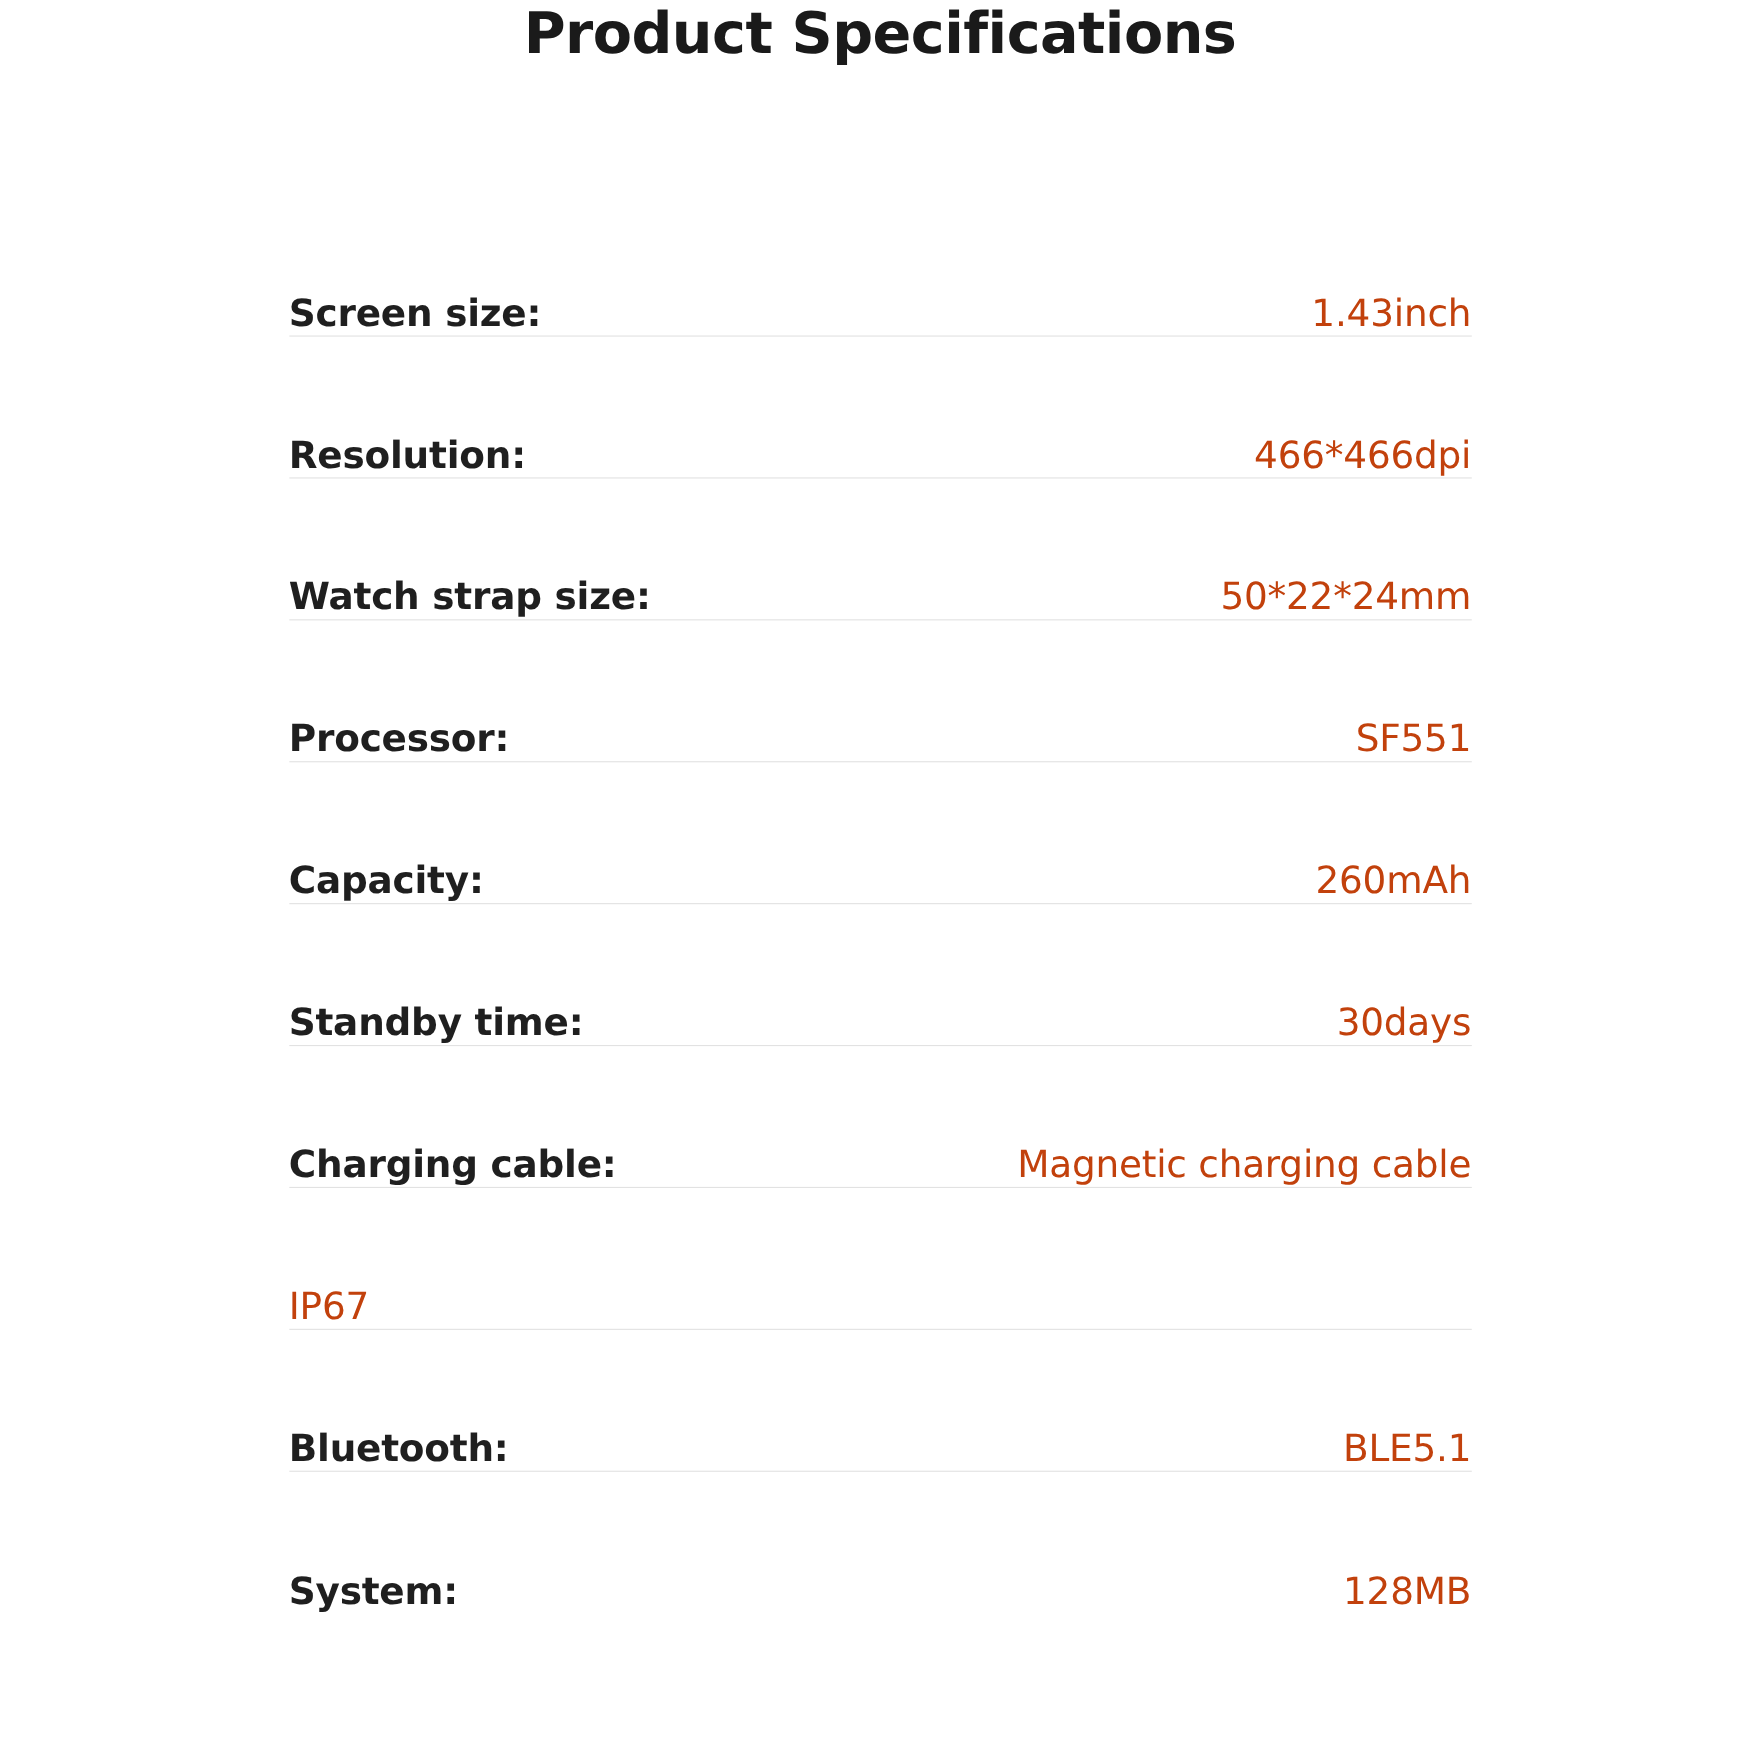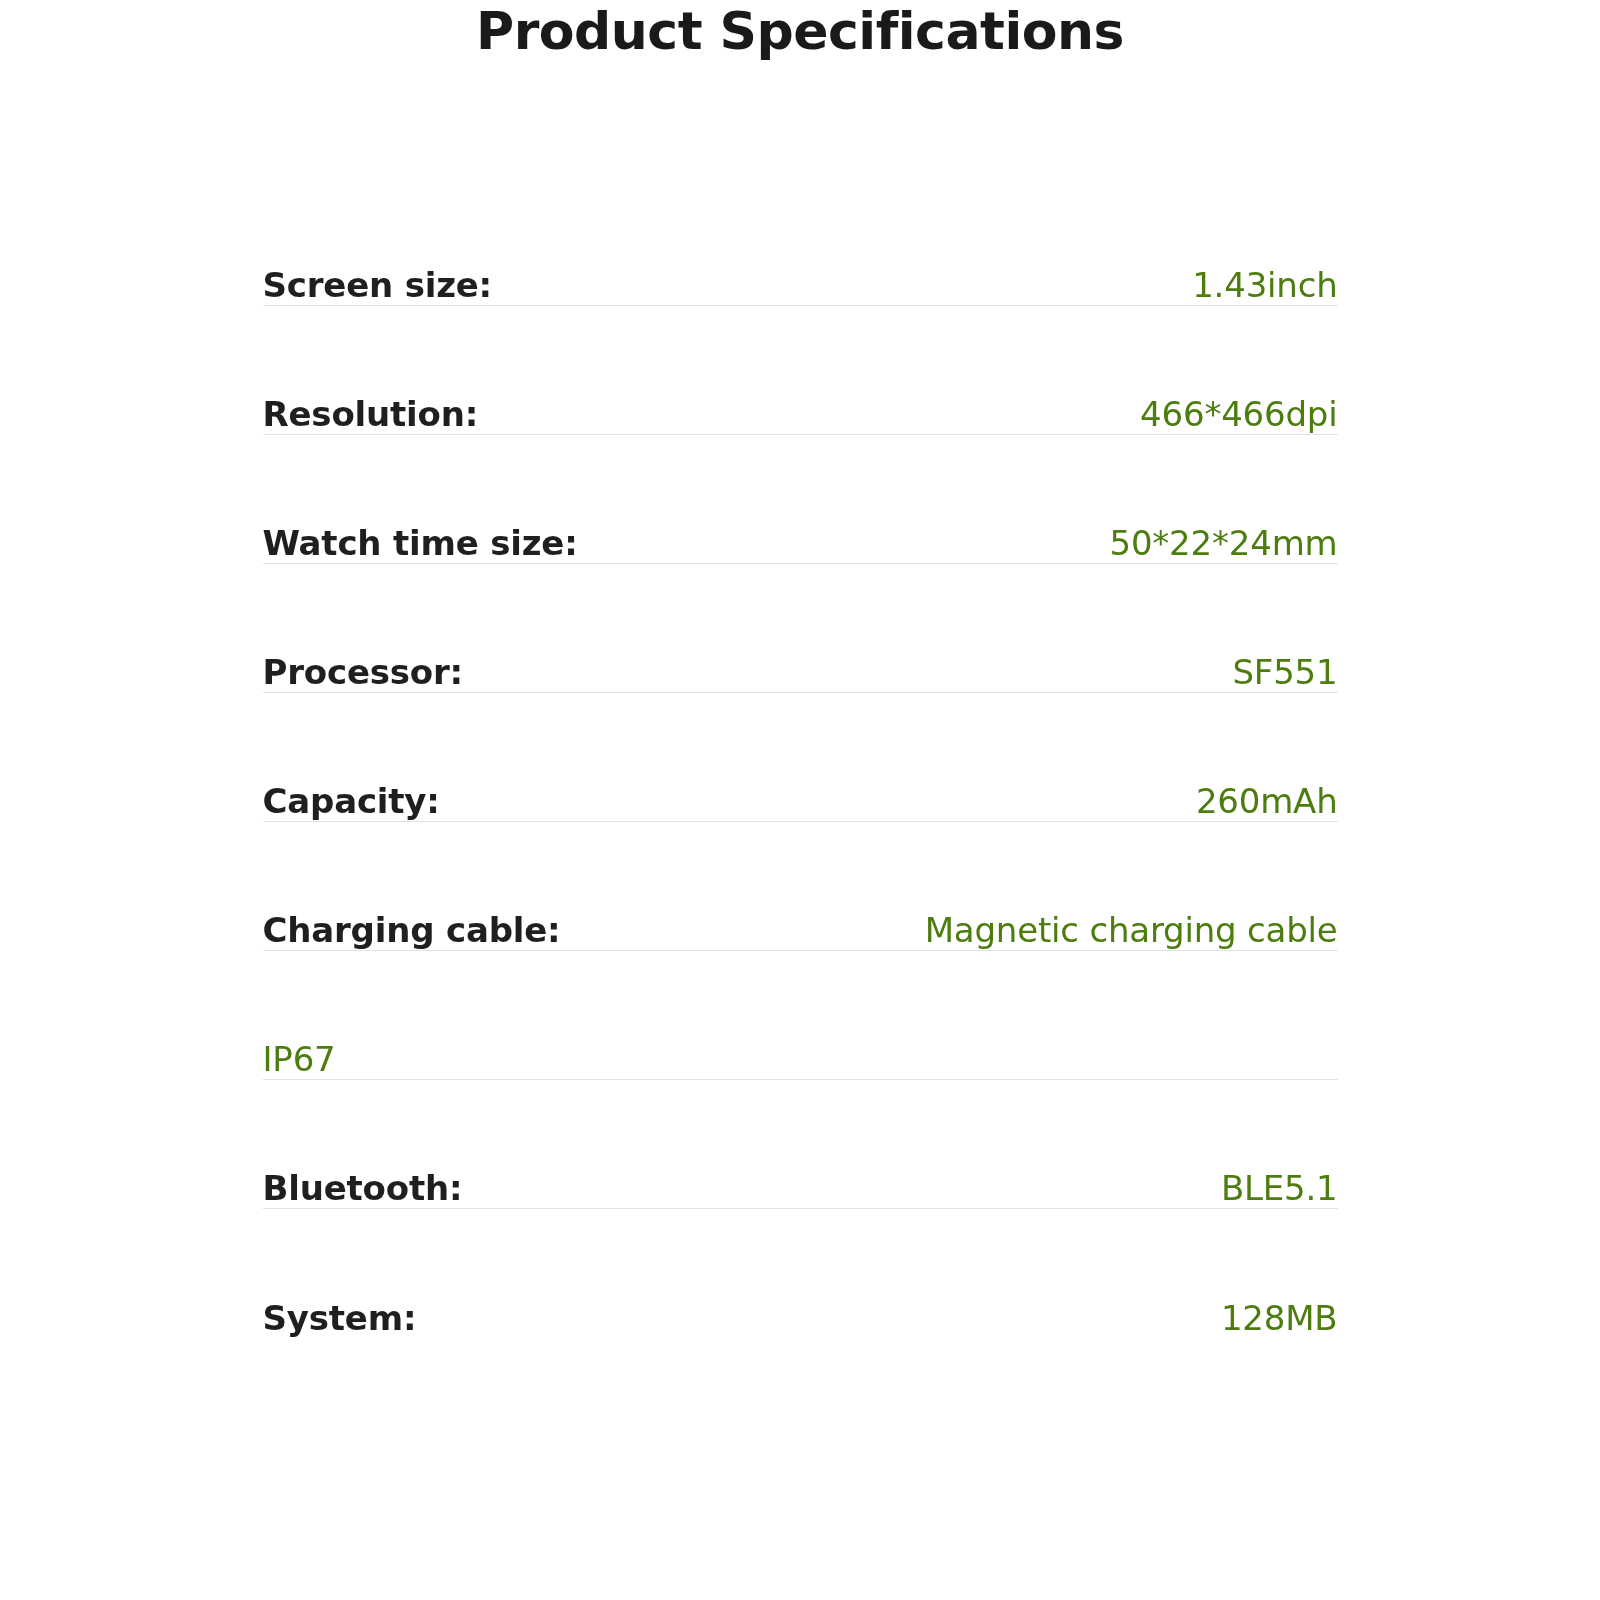--- a/index.html
+++ b/index.html
@@ -48,21 +48,21 @@
   .spec-label {
     font-size: 34px;
     font-weight: bold;
     color: #1f1f1f;
     white-space: nowrap;
     letter-spacing: -0.2px;
   }
   .spec-value {
     font-size: 34px;
     font-weight: normal;
-    color: #4d7c0f;
+    color: #c2410c;
     white-space: nowrap;
     text-align: right;
     letter-spacing: -0.2px;
   }
   .spec-row.tall-label .spec-value {
     font-size: 32px;
   }
 </style>
 </head>
 <body>
@@ -77,34 +77,38 @@
       <span class="spec-label">Screen size:</span>
       <span class="spec-value">1.43inch</span>
     </div>
 
     <div class="spec-row">
       <span class="spec-label">Resolution:</span>
       <span class="spec-value">466*466dpi</span>
     </div>
 
     <div class="spec-row">
-      <span class="spec-label">Watch time size:</span>
+      <span class="spec-label">Watch strap size:</span>
       <span class="spec-value">50*22*24mm</span>
     </div>
 
     <div class="spec-row">
       <span class="spec-label">Processor:</span>
       <span class="spec-value">SF551</span>
     </div>
 
     <div class="spec-row">
       <span class="spec-label">Capacity:</span>
       <span class="spec-value">260mAh</span>
     </div>
 
+    <div class="spec-row">
+      <span class="spec-label">Standby time:</span>
+      <span class="spec-value">30days</span>
+    </div>
 
     <div class="spec-row">
       <span class="spec-label">Charging cable:</span>
       <span class="spec-value">Magnetic charging cable</span>
     </div>
 
     <div class="spec-row">
       <span class="spec-value">IP67</span>
     </div>
 

